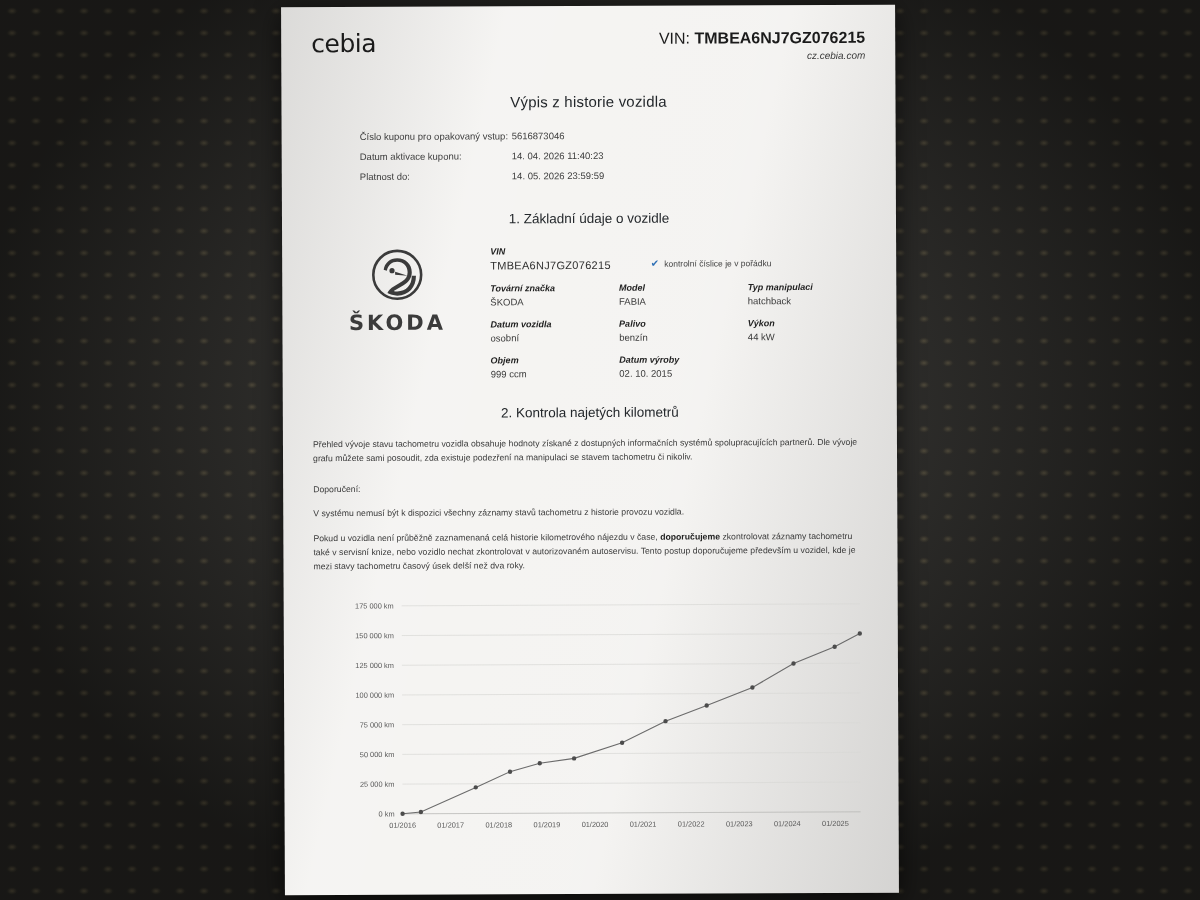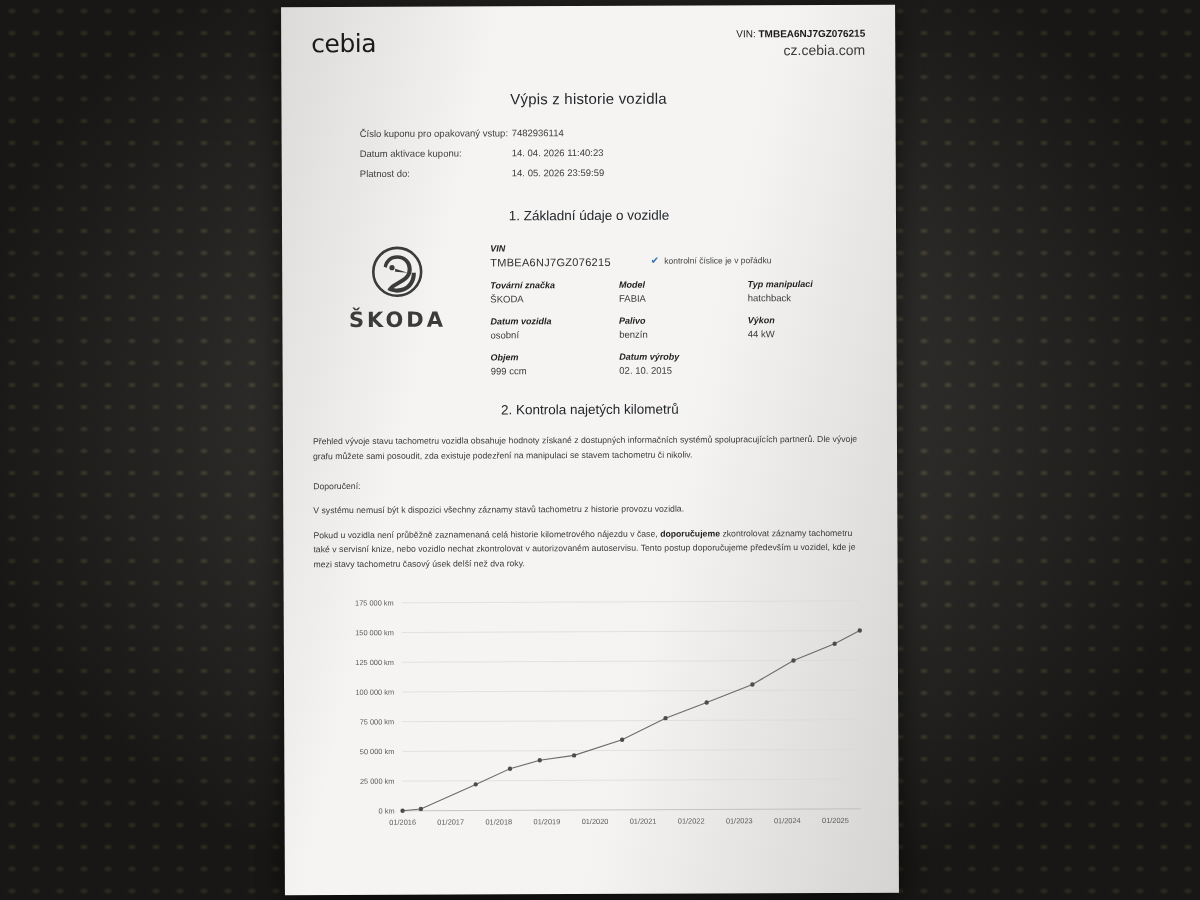--- a/index.html
+++ b/index.html
@@ -60,23 +60,23 @@
   
   .doc-header { display: flex; justify-content: space-between; align-items: flex-start; }
   .brand {
     font-size: 25px;
     letter-spacing: -0.5px;
     font-weight: 400;
     color: #1b1b1b;
     font-family: "DejaVu Sans", sans-serif;
   }
   .header-right { text-align: right; line-height: 1.35; }
-  .vin-line { font-size: 10px; font-weight: 700; color: #1b1b1b; }
+  .vin-line { font-size: 16px; font-weight: 700; color: #1b1b1b; }
   .vin-line .lbl { font-weight: 400; }
-  .web { font-size: 14px; color: #3a3a3a; }
+  .web { font-size: 10px; color: #3a3a3a; font-style: italic; }
 
   .doc-title {
     text-align: center;
     font-size: 15px;
     margin-top: 30px;
     color: #23272b;
     letter-spacing: 0.2px;
   }
 
   
@@ -152,21 +152,21 @@
         </div>
         <div class="web">cz.cebia.com</div>
       </div>
     </div>
 
     <div class="doc-title">Výpis z historie vozidla</div>
 
     <div class="meta">
       <div class="meta-row">
         <div class="m-label">Číslo kuponu pro opakovaný vstup:</div>
-        <div class="m-value">7482936114</div>
+        <div class="m-value">5616873046</div>
       </div>
       <div class="meta-row">
         <div class="m-label">Datum aktivace kuponu:</div>
         <div class="m-value">14. 04. 2026 11:40:23</div>
       </div>
       <div class="meta-row">
         <div class="m-label">Platnost do:</div>
         <div class="m-value">14. 05. 2026 23:59:59</div>
       </div>
     </div>

